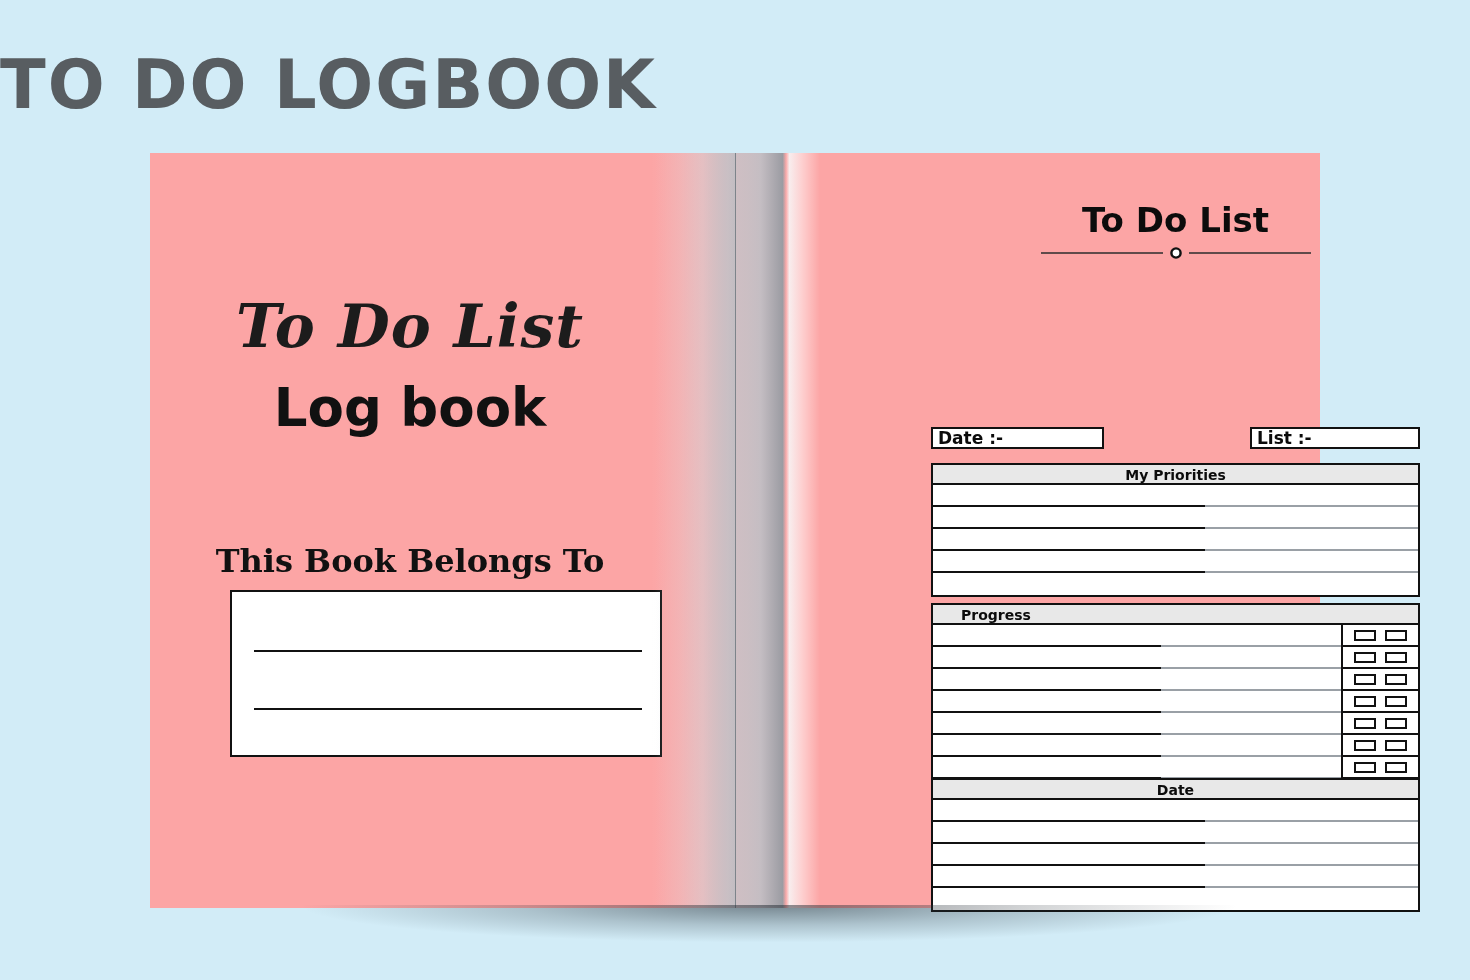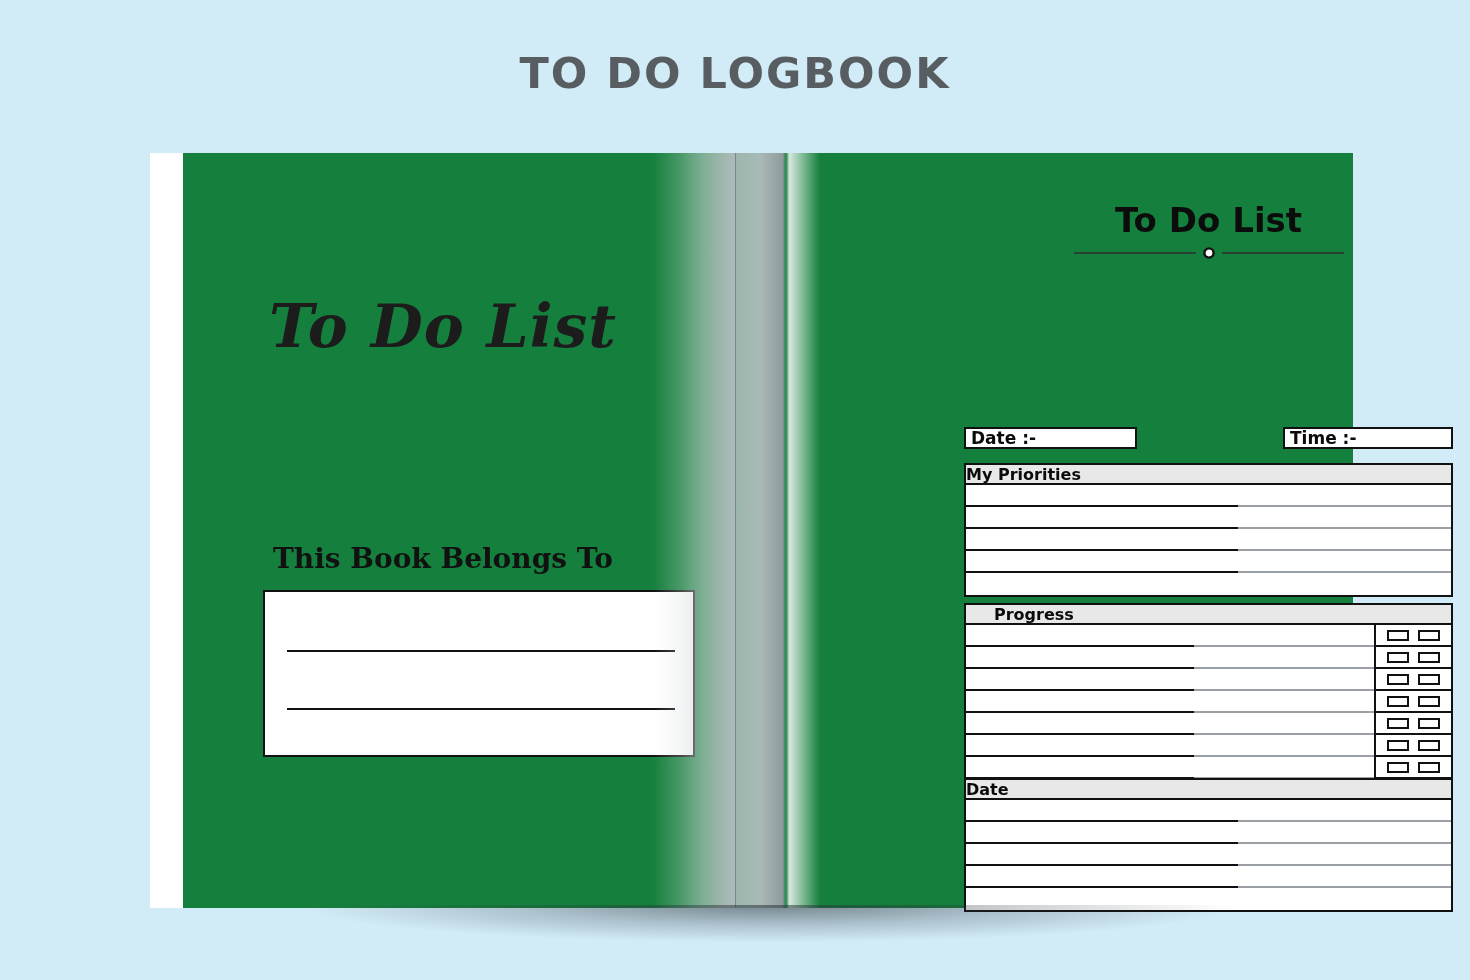--- a/index.html
+++ b/index.html
@@ -15,24 +15,24 @@
     font-family: "Liberation Sans", sans-serif;
     position: relative;
   }
 
   
   #banner-title {
     position: absolute;
     top: 52px;
     left: 0;
     width: 1470px;
-    text-align: center;
+    text-align: left;
     font-family: "DejaVu Sans", sans-serif;
     font-weight: bold;
-    font-size: 43px;
+    font-size: 67px;
     letter-spacing: 2px;
     color: #585d61;
     line-height: 1;
     white-space: nowrap;
   }
 
   
   #book {
     position: absolute;
     left: 150px;
@@ -53,22 +53,21 @@
                 rgba(40,48,56,0.55) 0%,
                 rgba(40,48,56,0.22) 42%,
                 rgba(40,48,56,0.0) 78%);
     pointer-events: none;
   }
 
   .page {
     position: absolute;
     top: 0;
     height: 755px;
-    background: #15803d;
-    margin-left: 33px;
+    background: #fca5a5;
   }
   #page-left  { left: 0;     width: 585px; }
   #page-right { left: 585px; width: 585px; }
 
   
   #spine {
     position: absolute;
     left: 500px;
     top: 0;
     width: 170px;
@@ -132,21 +131,21 @@
     white-space: nowrap;
   }
   #belongs-label {
     position: absolute;
     top: 392px;
     left: 0;
     width: 520px;
     text-align: center;
     font-family: "DejaVu Serif", serif;
     font-weight: bold;
-    font-size: 28px;
+    font-size: 32px;
     color: #111111;
     line-height: 1;
     white-space: nowrap;
   }
   #belongs-box {
     position: absolute;
     left: 80px;
     top: 437px;
     width: 432px;
     height: 167px;
@@ -218,23 +217,24 @@
     position: absolute;
     left: 0;
     width: 489px;
     border: 2.4px solid #111111;
     background: #ffffff;
   }
   .section-head {
     height: 20px;
     background: #e8e8e8;
     border-bottom: 2.4px solid #111111;
+    text-align: center;
     font-family: "DejaVu Sans", sans-serif;
     font-weight: bold;
-    font-size: 16px;
+    font-size: 14px;
     color: #0b0b0b;
     line-height: 20px;
     white-space: nowrap;
     position: relative;
   }
   .row {
     height: 22px;
     border-bottom: 2.2px solid #111111;
     position: relative;
     background: #ffffff;
@@ -337,20 +337,21 @@
 </head>
 <body>
 
 <div id="banner-title">TO DO LOGBOOK</div>
 
 <div id="book">
 
   <div class="page" id="page-left">
     <div id="left-content">
       <div id="cover-script">To Do List</div>
+      <div id="cover-sub">Log book</div>
       <div id="belongs-label">This Book Belongs To</div>
       <div id="belongs-box">
         <div class="belongs-rule" id="belongs-rule-1"></div>
         <div class="belongs-rule" id="belongs-rule-2"></div>
       </div>
     </div>
   </div>
 
   <div class="page" id="page-right">
     <div id="right-content">
@@ -360,21 +361,21 @@
       <svg id="heading-divider" viewBox="0 0 270 14">
         <line x1="0" y1="7" x2="122" y2="7" stroke="#2d2d2d" stroke-width="1.6"></line>
         <line x1="148" y1="7" x2="270" y2="7" stroke="#2d2d2d" stroke-width="1.6"></line>
         <circle cx="135" cy="7" r="4.6" fill="#ffffff" stroke="#111111" stroke-width="2.4"></circle>
       </svg>
 
       <div class="field-box" id="date-box">
         <span class="field-label">Date :-</span>
       </div>
       <div class="field-box" id="time-box">
-        <span class="field-label">Time :-</span>
+        <span class="field-label">List :-</span>
       </div>
 
       <div class="section" id="priorities-section">
         <div class="section-head">My Priorities</div>
         <div id="priorities-rows">
             <div class="row"></div>
             <div class="row"></div>
             <div class="row"></div>
             <div class="row"></div>
             <div class="row"></div>

